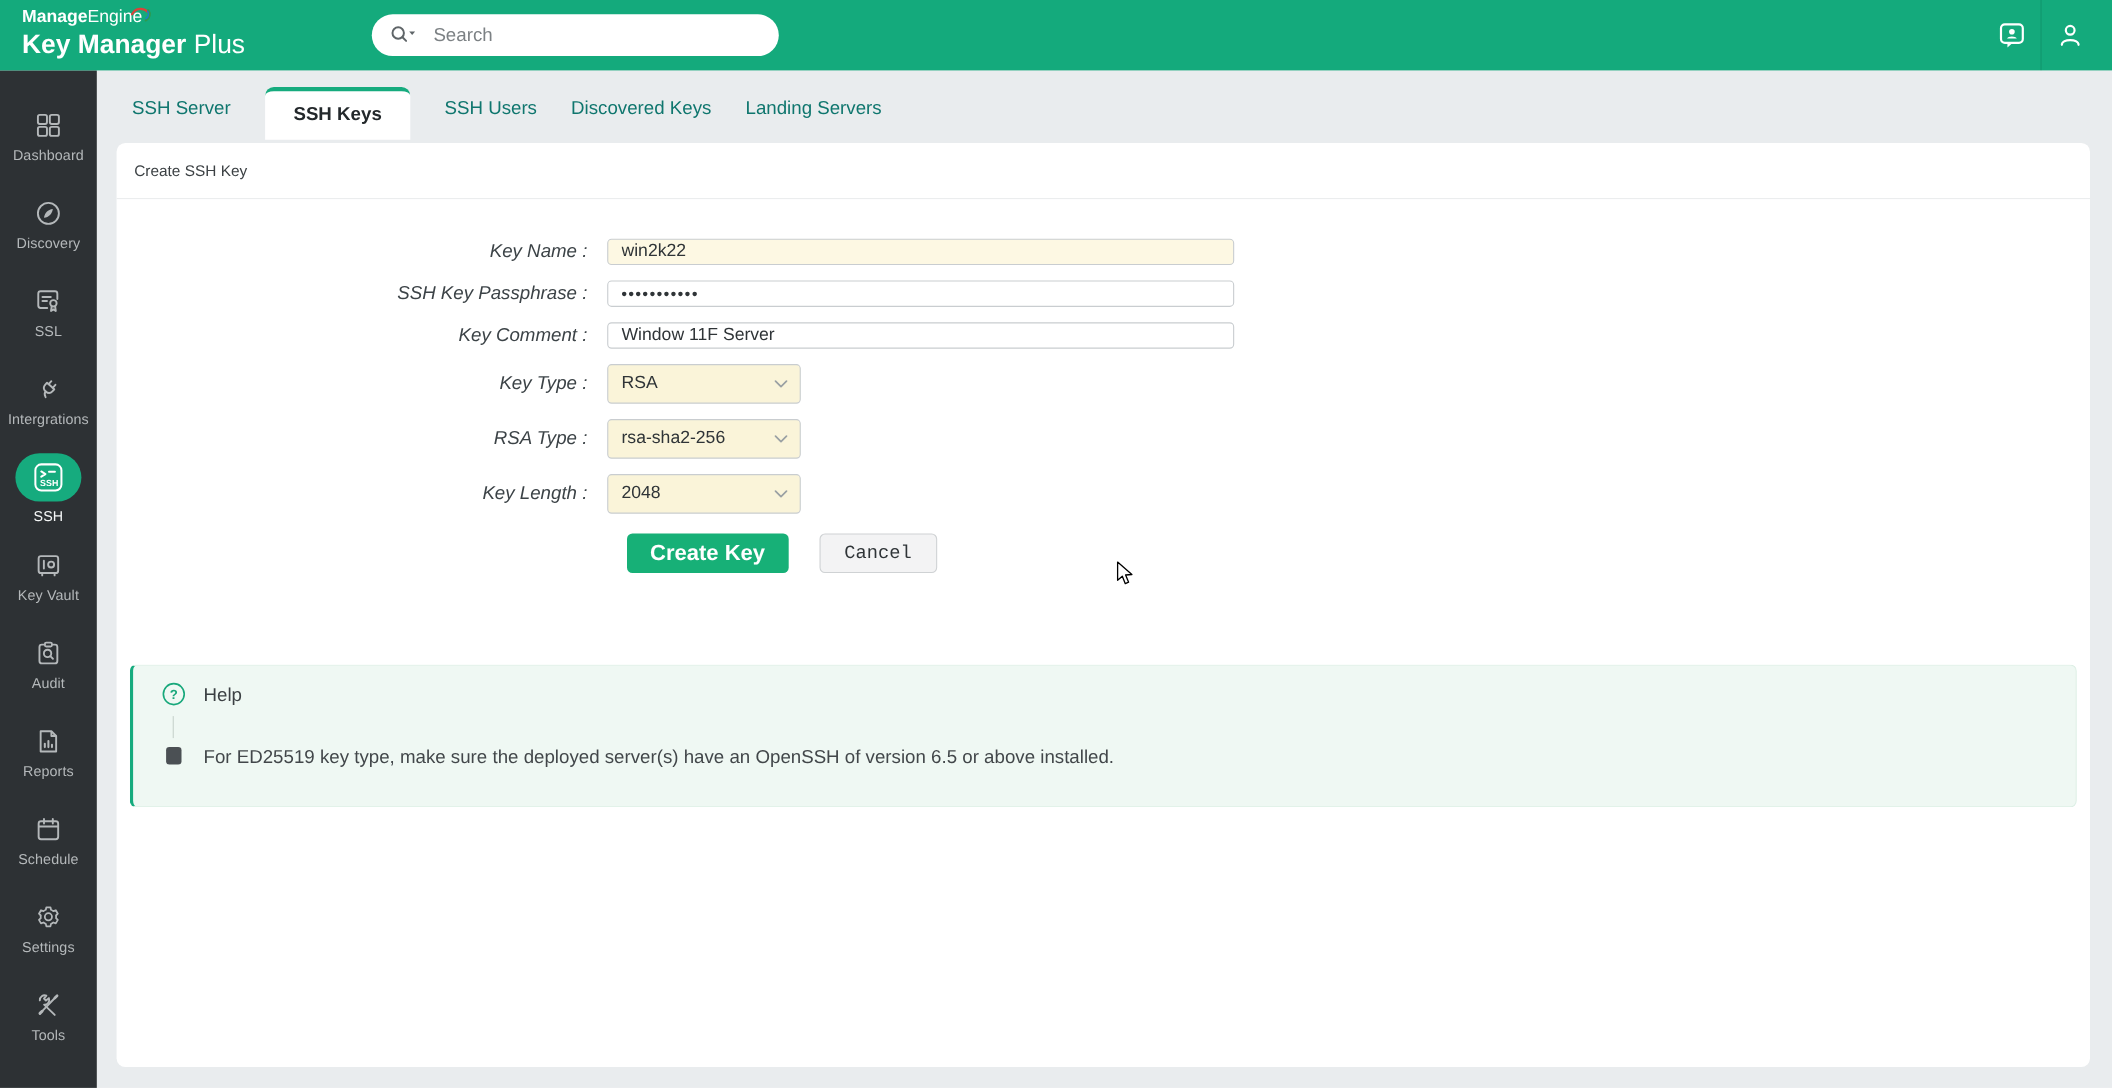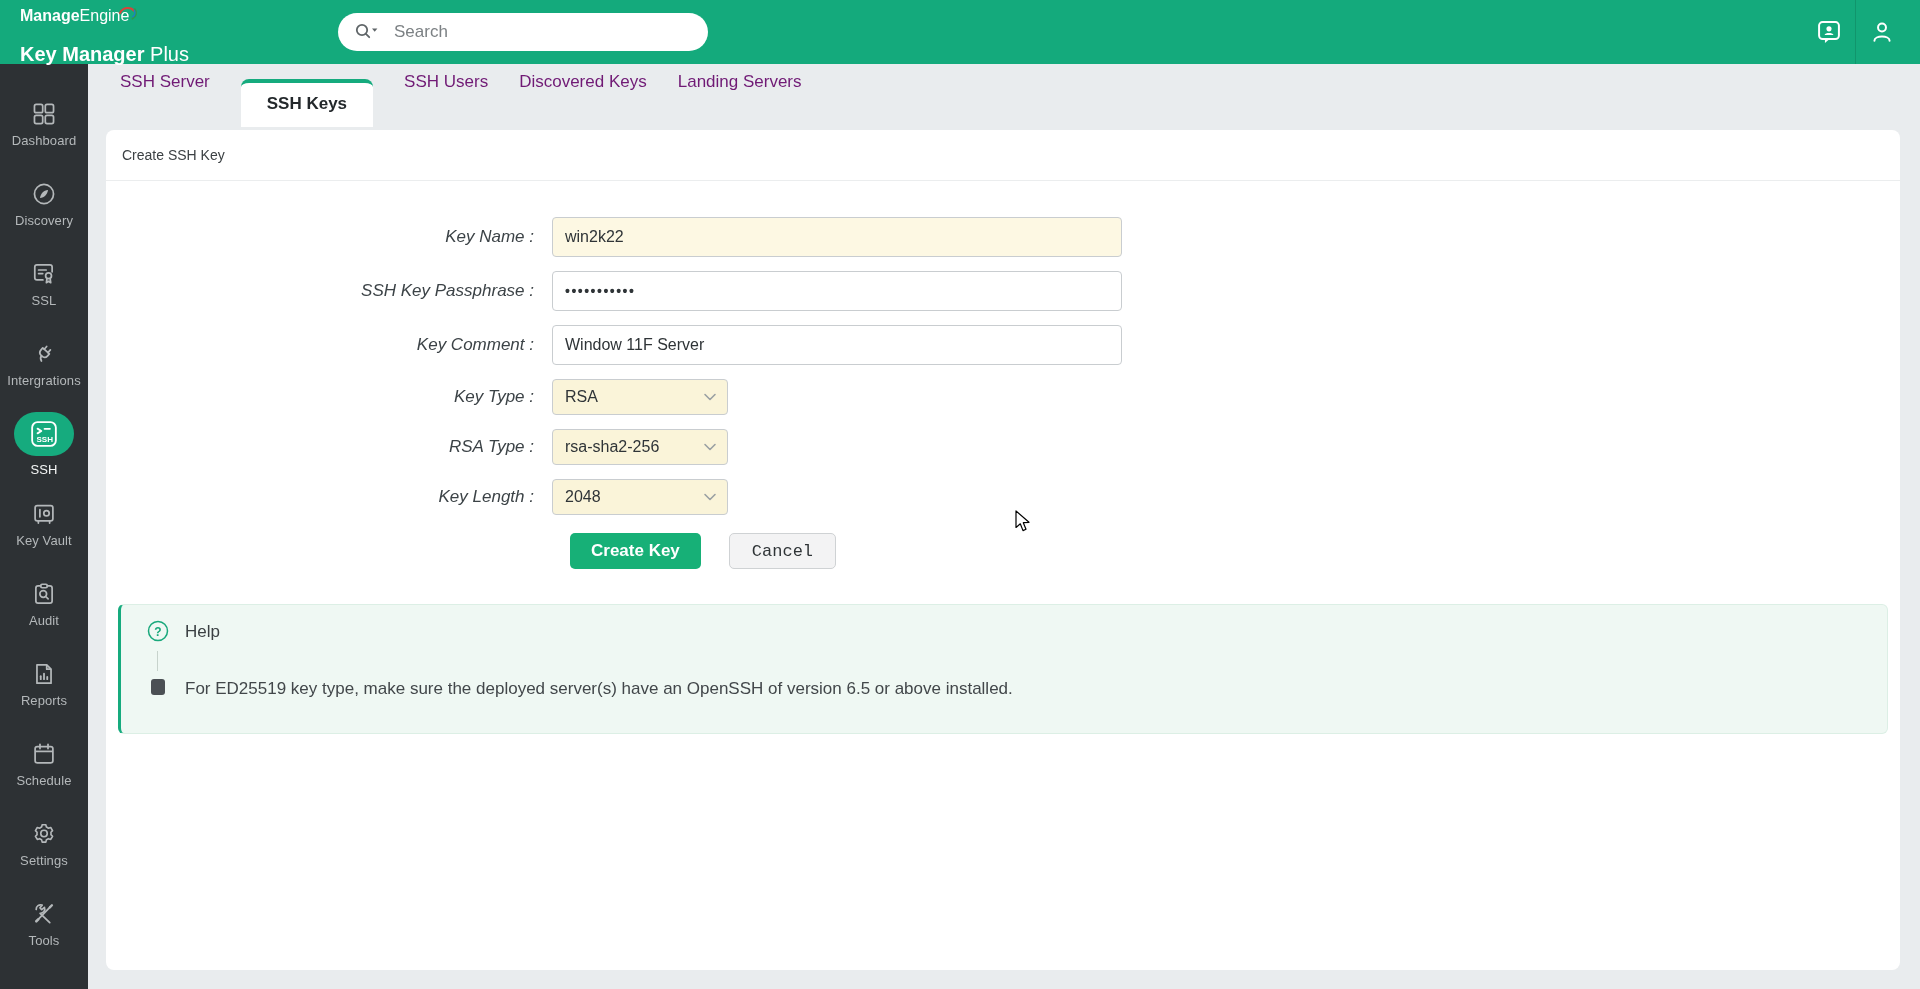--- a/index.html
+++ b/index.html
@@ -6,52 +6,52 @@
   html,body { margin:0; padding:0; }
   body {
     width:1920px; height:989px; position:relative; overflow:hidden;
     font-family:"Liberation Sans", sans-serif; background:#e9ecee;
   }
   
   .header { position:absolute; left:0; top:0; width:1920px; height:64px; background:#14aa7c; z-index:10; }
   .brand { position:absolute; left:20px; top:7px; color:#fff; line-height:1.15; }
   .brand-top { font-size:16px; }
   .brand-top b { font-weight:bold; }
-  .brand-bottom { font-size:20px; margin-top:18px; }
+  .brand-bottom { font-size:24px; margin-top:2px; }
   .brand-bottom b { font-weight:bold; }
   .brand-swoosh { position:absolute; left:97px; top:-3px; }
   .search { position:absolute; left:338px; top:13px; width:370px; height:38px; background:#fff; border-radius:19px; display:flex; align-items:center; padding:0 14px 0 15px; }
   .search input { flex:1; border:none; outline:none; background:transparent; font-size:17px; color:#000000; margin-left:13px; font-family:"Liberation Sans",sans-serif; }
   .search input::placeholder { color:#7c8184; }
   .header-right { position:absolute; right:12px; top:0; height:64px; display:flex; align-items:center; }
   .hdr-icon-btn { width:52px; height:64px; display:flex; align-items:center; justify-content:center; cursor:pointer; }
   .hdr-divider { width:1px; height:64px; background:rgba(0,0,0,0.12); }
   
   .sidebar { position:absolute; left:0; top:64px; width:88px; height:925px; background:#2d3134; padding-top:20px; }
   .side-item { height:80px; display:flex; flex-direction:column; align-items:center; justify-content:center; color:#b4b8ba; cursor:pointer; }
   .side-item .lbl { font-size:13px; margin-top:6px; letter-spacing:0.1px; }
   .side-item.active .lbl { color:#f4f6f6; }
   .pill { width:60px; height:44px; border-radius:22px; background:#16ab7e; display:flex; align-items:center; justify-content:center; }
   
   .content { position:absolute; left:88px; top:64px; width:1832px; height:925px; }
   .tabbar { height:66px; display:flex; align-items:flex-end; padding-left:32px; }
-  .tab { font-size:17px; color:#701a75; padding-bottom:38px; margin-right:31px; cursor:pointer; white-space:nowrap; }
+  .tab { font-size:17px; color:#0f766e; padding-bottom:21px; margin-right:31px; cursor:pointer; white-space:nowrap; }
   .tab.active { background:#fff; border-top:4px solid #16ab7e; border-radius:8px 8px 0 0; padding:11px 26px 13px; margin-bottom:3px; margin-right:31px; color:#23282b; font-weight:bold; }
   .card { margin-left:18px; width:1794px; height:840px; background:#fff; border-radius:8px; position:relative; }
   .card-title { font-size:14px; color:#3c4144; padding:17px 16px 17px; border-bottom:1px solid #ebedee; }
   
   .form { padding-top:36px; }
   .row { display:flex; align-items:center; margin-bottom:14px; }
   .row-label { width:446px; flex-shrink:0; text-align:right; padding-right:18px; font-size:17px; color:#3c4347;font-style:italic; }
-  input.textfield { width:570px; height:40px; border:1px solid #c9cdd0; border-radius:4px; padding:0 12px; font-size:16px; color:#2f3437; outline:none; font-family:"Liberation Sans",sans-serif; background:#fff; }
+  input.textfield { width:570px; height:24px; border:1px solid #c9cdd0; border-radius:4px; padding:0 12px; font-size:16px; color:#2f3437; outline:none; font-family:"Liberation Sans",sans-serif; background:#fff; }
   input.textfield.hl { background:#fdf8e3; }
   input.textfield.pw { font-size:14px; letter-spacing:1.5px; font-weight:bold; }
   .select { width:176px; height:36px; border:1px solid #c9cdd0; border-radius:4px; background:#faf4d9; display:flex; align-items:center; justify-content:space-between; padding:0 9px 0 12px; font-size:16px; color:#2f3437; cursor:pointer; }
   .btn-row { display:flex; margin-top:18px; padding-left:464px; }
-  .btn-primary { height:36px; padding:0 21px; background:#17b077; border:none; border-radius:5px; color:#fff; font-weight:bold; font-size:17px; cursor:pointer; font-family:"Liberation Sans",sans-serif; }
+  .btn-primary { height:36px; padding:0 21px; background:#17b077; border:none; border-radius:5px; color:#fff; font-weight:bold; font-size:20px; cursor:pointer; font-family:"Liberation Sans",sans-serif; }
   .btn-secondary { height:36px; padding:0 22px; background:#f3f3f4; border:1px solid #cfd2d4; border-radius:5px; color:#2f3437; font-size:17px; margin-left:28px; cursor:pointer; font-family:Liberation Mono, monospace; }
   
   .help { position:absolute; left:12px; top:474px; width:1770px; height:130px; background:#eff8f3; border:1px solid #dcefe5; border-left:3px solid #16ab7e; border-radius:6px; }
   .help-title { position:absolute; left:64px; top:17px; font-size:17px; color:#3b4043; }
   .help-qicon { position:absolute; left:26px; top:15px; }
   .help-connector { position:absolute; left:36px; top:46px; width:1px; height:20px; background:#c7d3cc; }
   .help-bullet { position:absolute; left:30px; top:74px; width:14px; height:16px; background:#4b5054; border-radius:3px; }
   .help-text { position:absolute; left:64px; top:74px; font-size:17px; color:#42474a; }
   
   .cursor { position:absolute; left:1015px; top:510px; z-index:50; pointer-events:none; }

